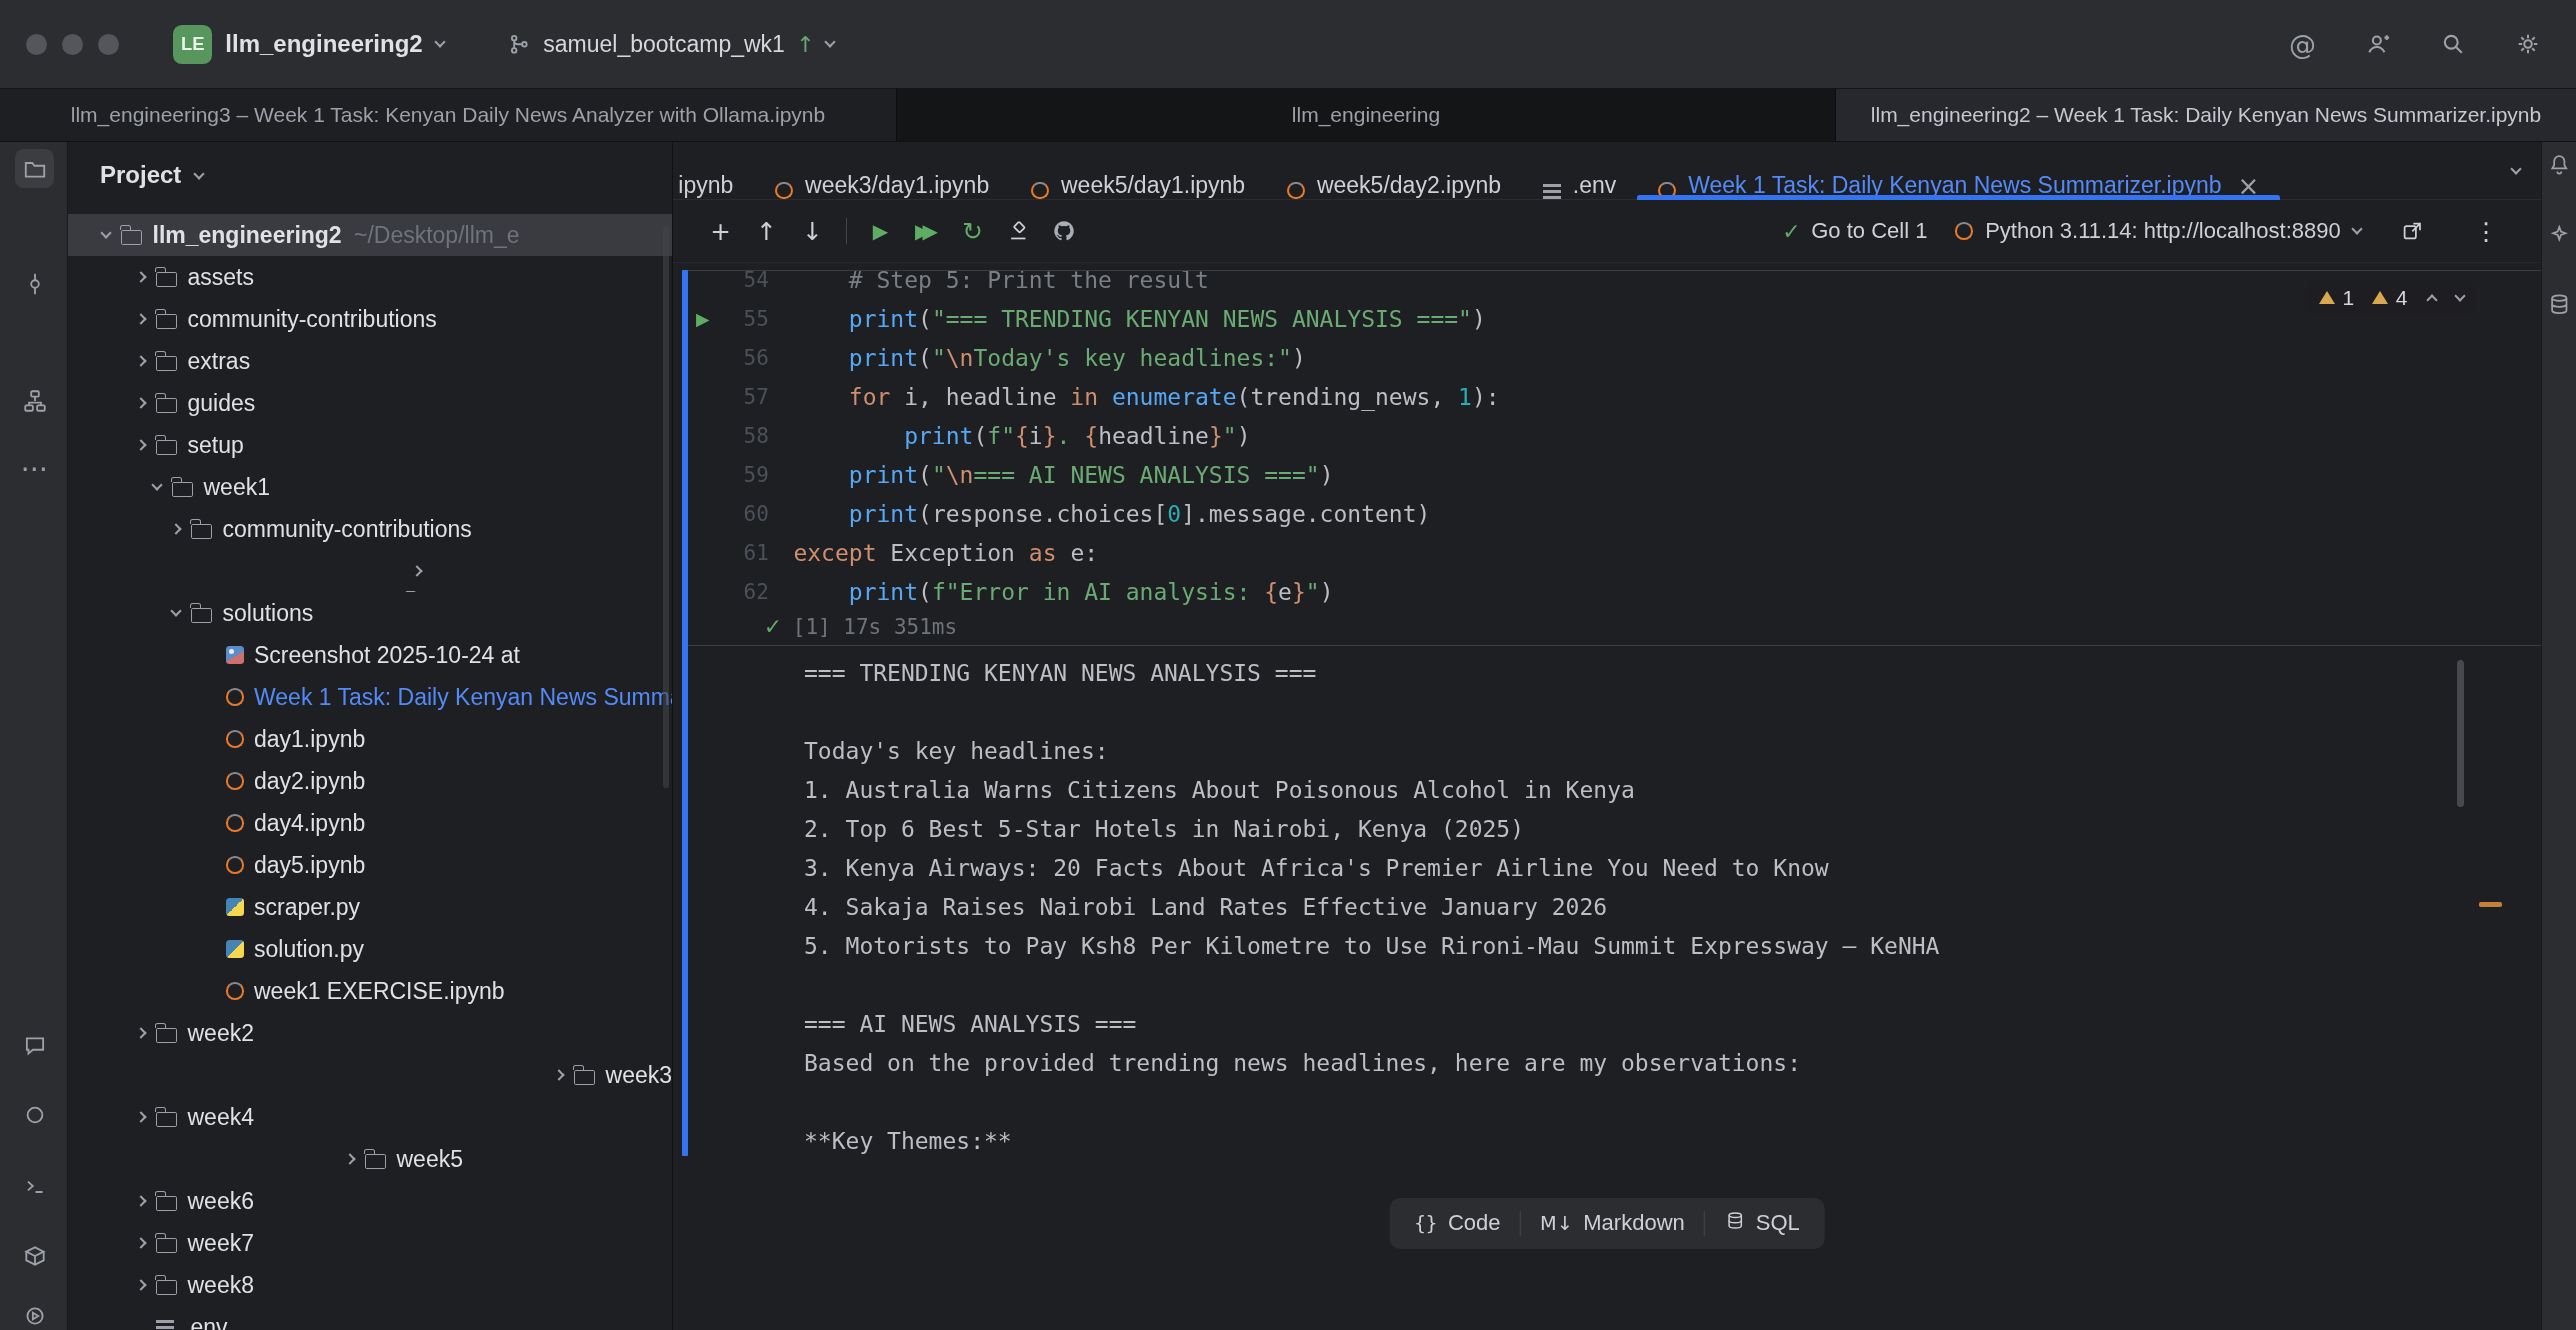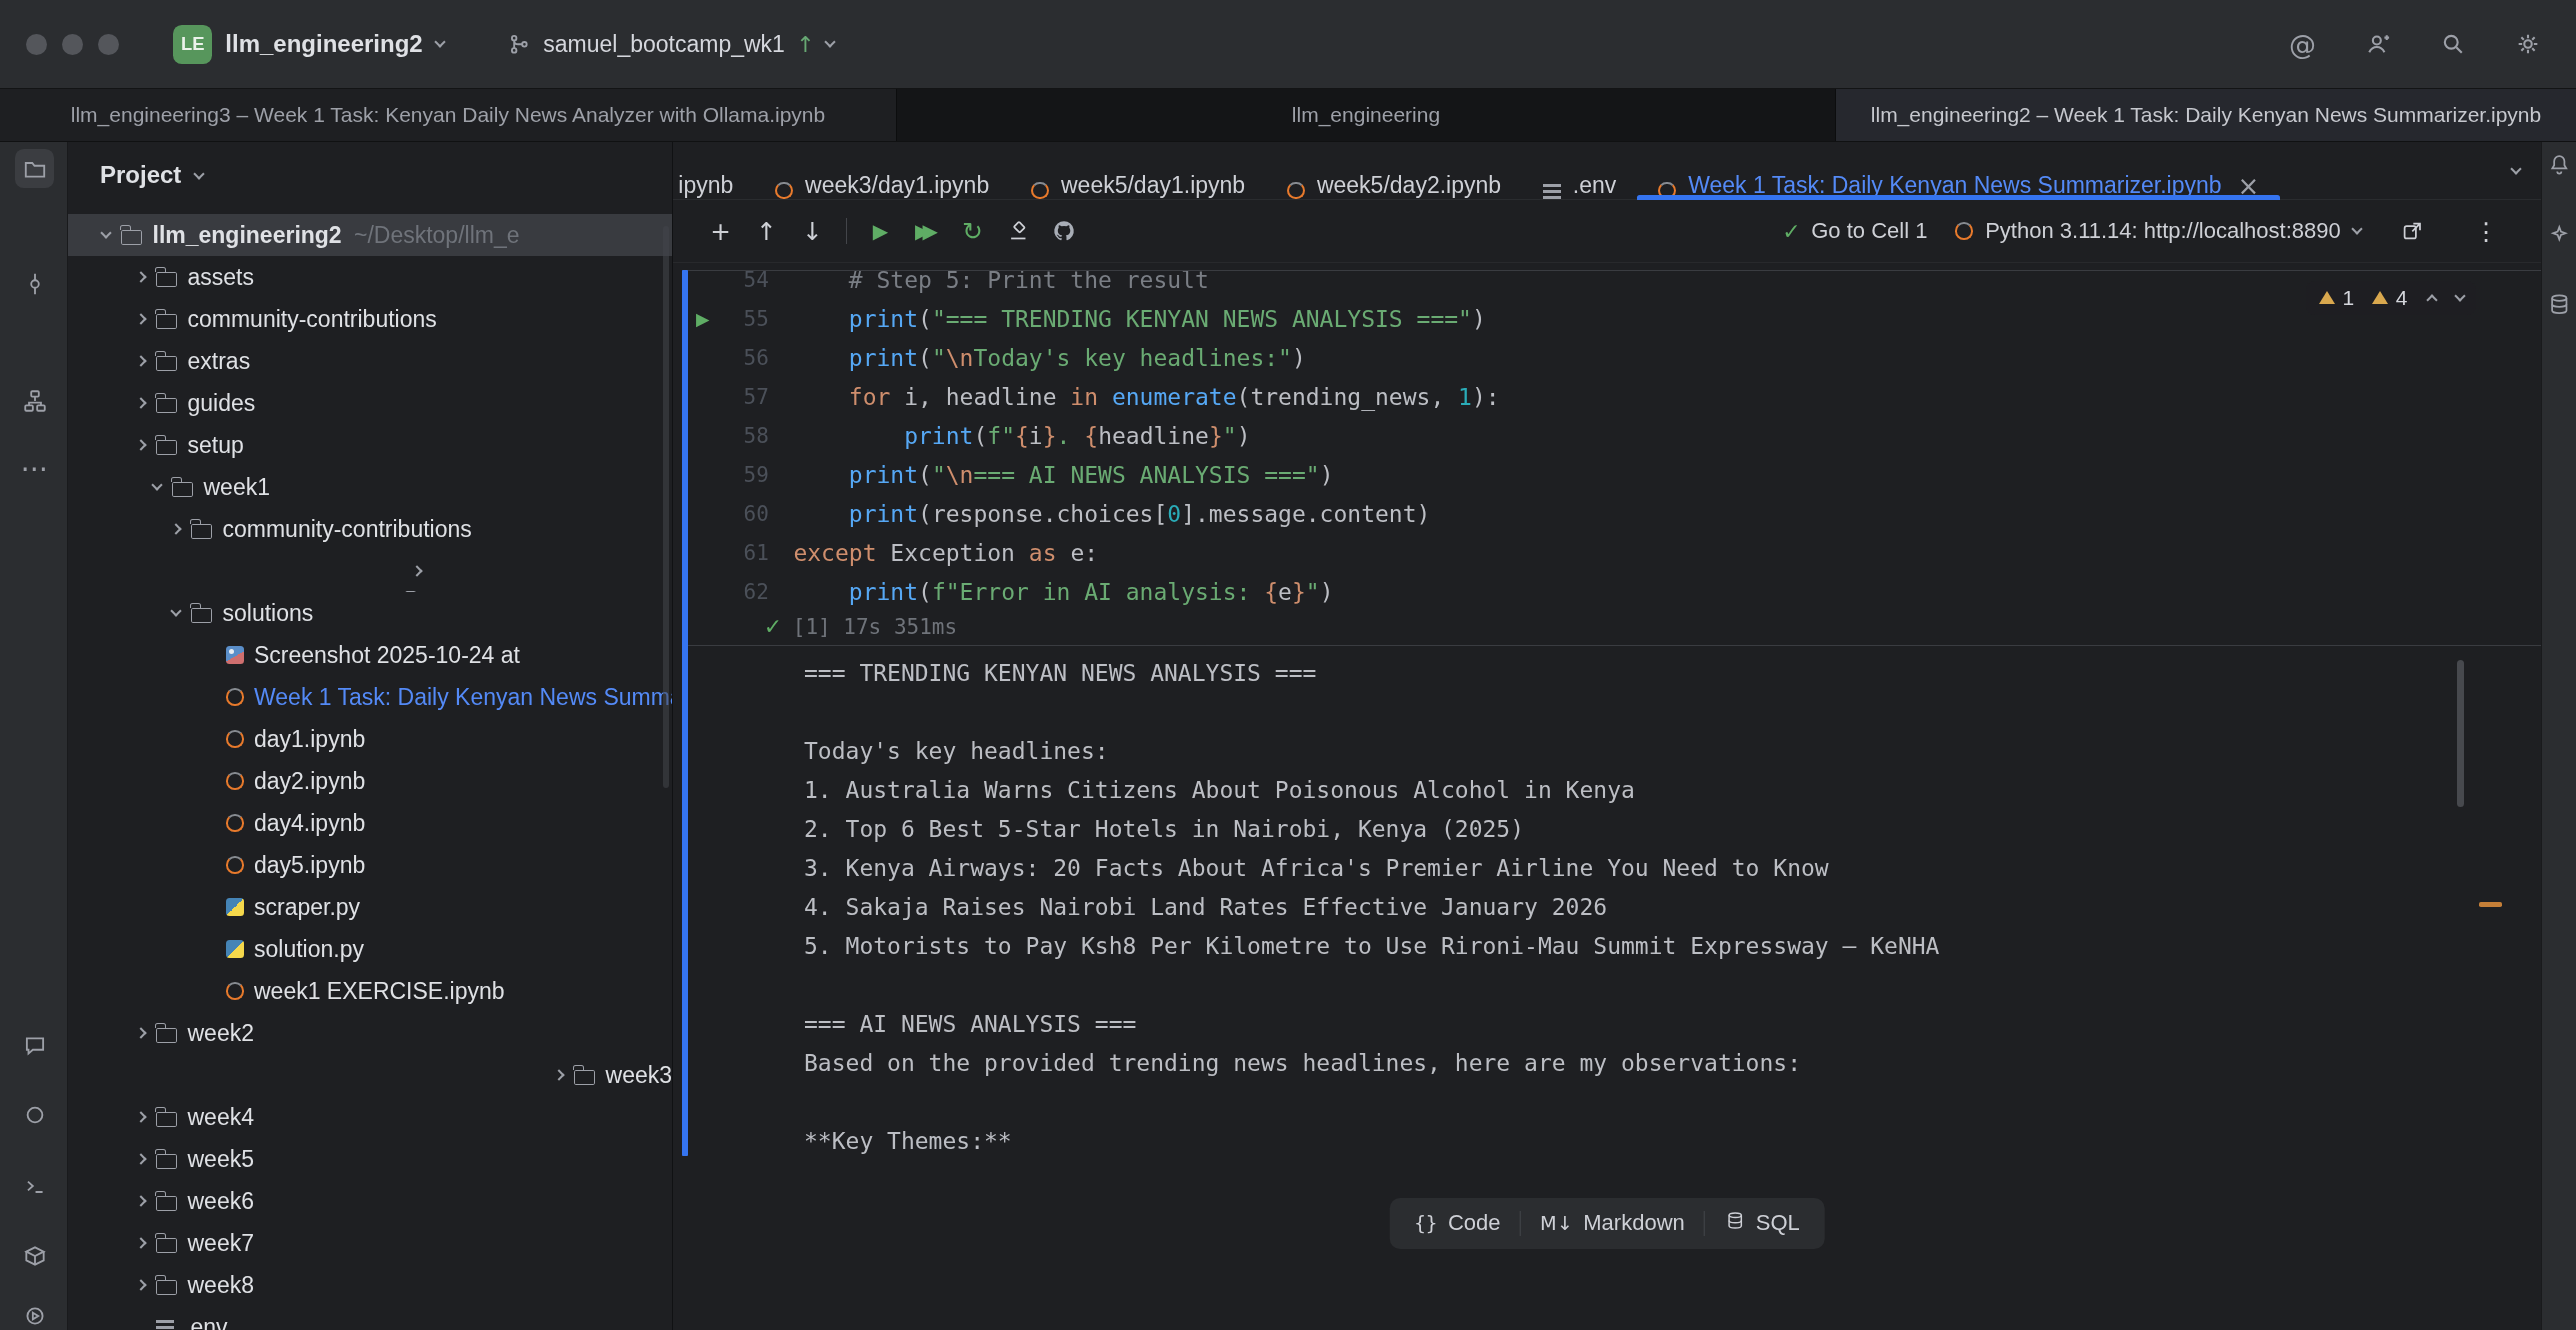--- a/index.html
+++ b/index.html
@@ -374,21 +374,21 @@
           <span class="fi fi-folder"></span>
           <span class="tlabel">week3</span>
         </div>
         <div class="trow" style="padding-left: 58px;">
           <span class="tchev">
             <i class="chv right"></i>
           </span>
           <span class="fi fi-folder"></span>
           <span class="tlabel">week4</span>
         </div>
-        <div class="trow" style="padding-left: 58px;">
+        <div class="trow" style="padding-left: 58px; justify-content: center;">
           <span class="tchev">
             <i class="chv right"></i>
           </span>
           <span class="fi fi-folder"></span>
           <span class="tlabel">week5</span>
         </div>
         <div class="trow" style="padding-left: 58px;">
           <span class="tchev">
             <i class="chv right"></i>
           </span>

